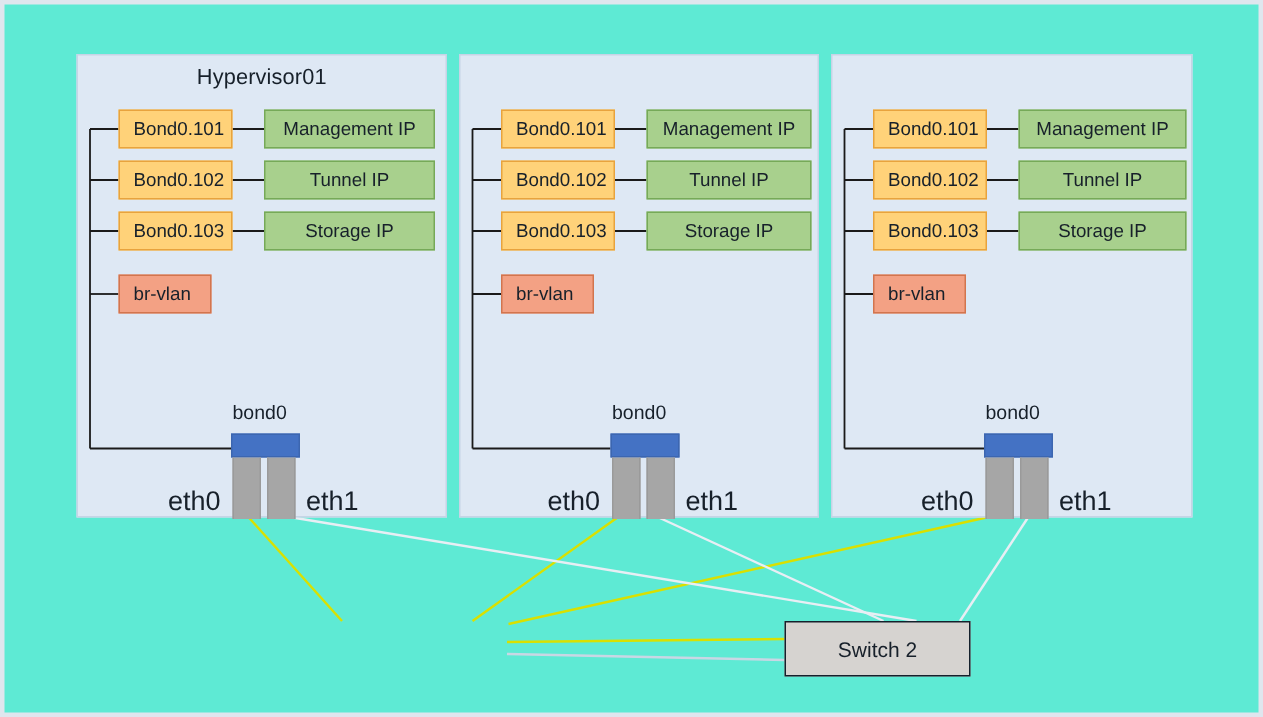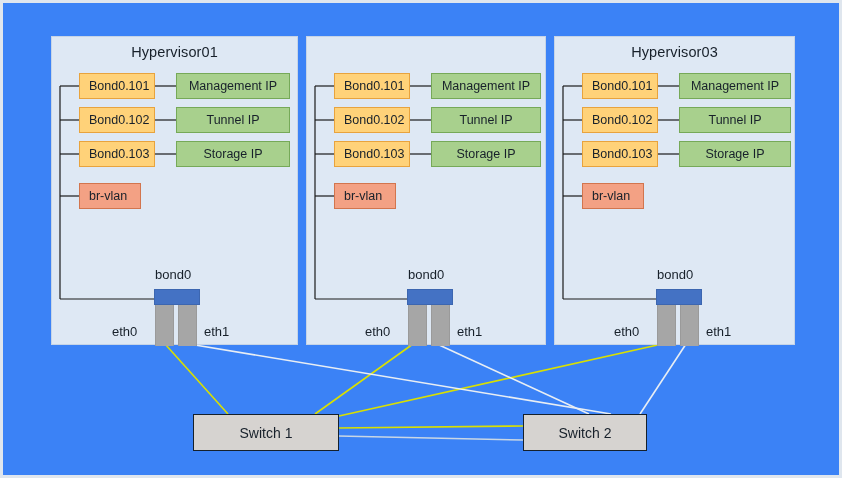--- a/index.html
+++ b/index.html
@@ -6,21 +6,21 @@
   * { box-sizing: border-box; }
   html, body {
     margin: 0; padding: 0;
     background: #ffffff;
     font-family: "Liberation Sans", sans-serif;
   }
   #canvas {
     position: relative;
     width: 842px;
     height: 478px;
-    background: #3b82f6;
+    background: #5eead4;
     border: 3px solid #dfe6ee;
     overflow: hidden;
   }
   #wire-layer {
     position: absolute;
     left: 0; top: 0;
     width: 842px; height: 478px;
     pointer-events: none;
   }
 
@@ -85,21 +85,21 @@
   .eth-leg {
     position: absolute;
     background: #A6A6A6;
     border-left: 1px solid #9a9a9a;
     border-right: 1px solid #9a9a9a;
     width: 19px;
     height: 41px;
   }
   .eth-label {
     position: absolute;
-    font-size: 13px;
+    font-size: 18px;
     color: #17202a;
     white-space: nowrap;
   }
 
   
   .switch {
     position: absolute;
     background: #D6D3D0;
     border: 1.5px solid #15202b;
     display: flex;
@@ -196,21 +196,20 @@
     <div class="bond-bar" style="left:100px; top:252px; width:46px;"></div>
 
     <div class="eth-leg" style="left:101px; top:268px;"></div>
     <div class="eth-leg" style="left:124px; top:268px;"></div>
 
     <div class="eth-label" style="left:58px; top:287px;">eth0</div>
     <div class="eth-label" style="left:150px; top:287px;">eth1</div>
   </div>
 
   <div class="hypervisor" style="left:551px; width:241px;">
-    <div class="hv-title">Hypervisor03</div>
 
     <svg style="position:absolute;left:0;top:0;" width="241" height="309">
       <path d="M8,49 L8,262" stroke="#1a1a1a" stroke-width="1.2" fill="none"></path>
       <path d="M8,49 L27,49" stroke="#1a1a1a" stroke-width="1.2" fill="none"></path>
       <path d="M8,83 L27,83" stroke="#1a1a1a" stroke-width="1.2" fill="none"></path>
       <path d="M8,117 L27,117" stroke="#1a1a1a" stroke-width="1.2" fill="none"></path>
       <path d="M8,159 L27,159" stroke="#1a1a1a" stroke-width="1.2" fill="none"></path>
       <path d="M8,262 L101,262" stroke="#1a1a1a" stroke-width="1.2" fill="none"></path>
       <path d="M103,49 L124,49" stroke="#1a1a1a" stroke-width="1.2" fill="none"></path>
       <path d="M103,83 L124,83" stroke="#1a1a1a" stroke-width="1.2" fill="none"></path>
@@ -231,16 +230,15 @@
     <div class="bond-label" style="left:102px; top:230px;">bond0</div>
     <div class="bond-bar" style="left:101px; top:252px; width:46px;"></div>
 
     <div class="eth-leg" style="left:102px; top:268px;"></div>
     <div class="eth-leg" style="left:125px; top:268px;"></div>
 
     <div class="eth-label" style="left:59px; top:287px;">eth0</div>
     <div class="eth-label" style="left:151px; top:287px;">eth1</div>
   </div>
 
-  <div class="switch" style="left:190px; top:411px; width:146px;">Switch 1</div>
   <div class="switch" style="left:520px; top:411px; width:124px;">Switch 2</div>
 
 </div>
 
 </body></html>

